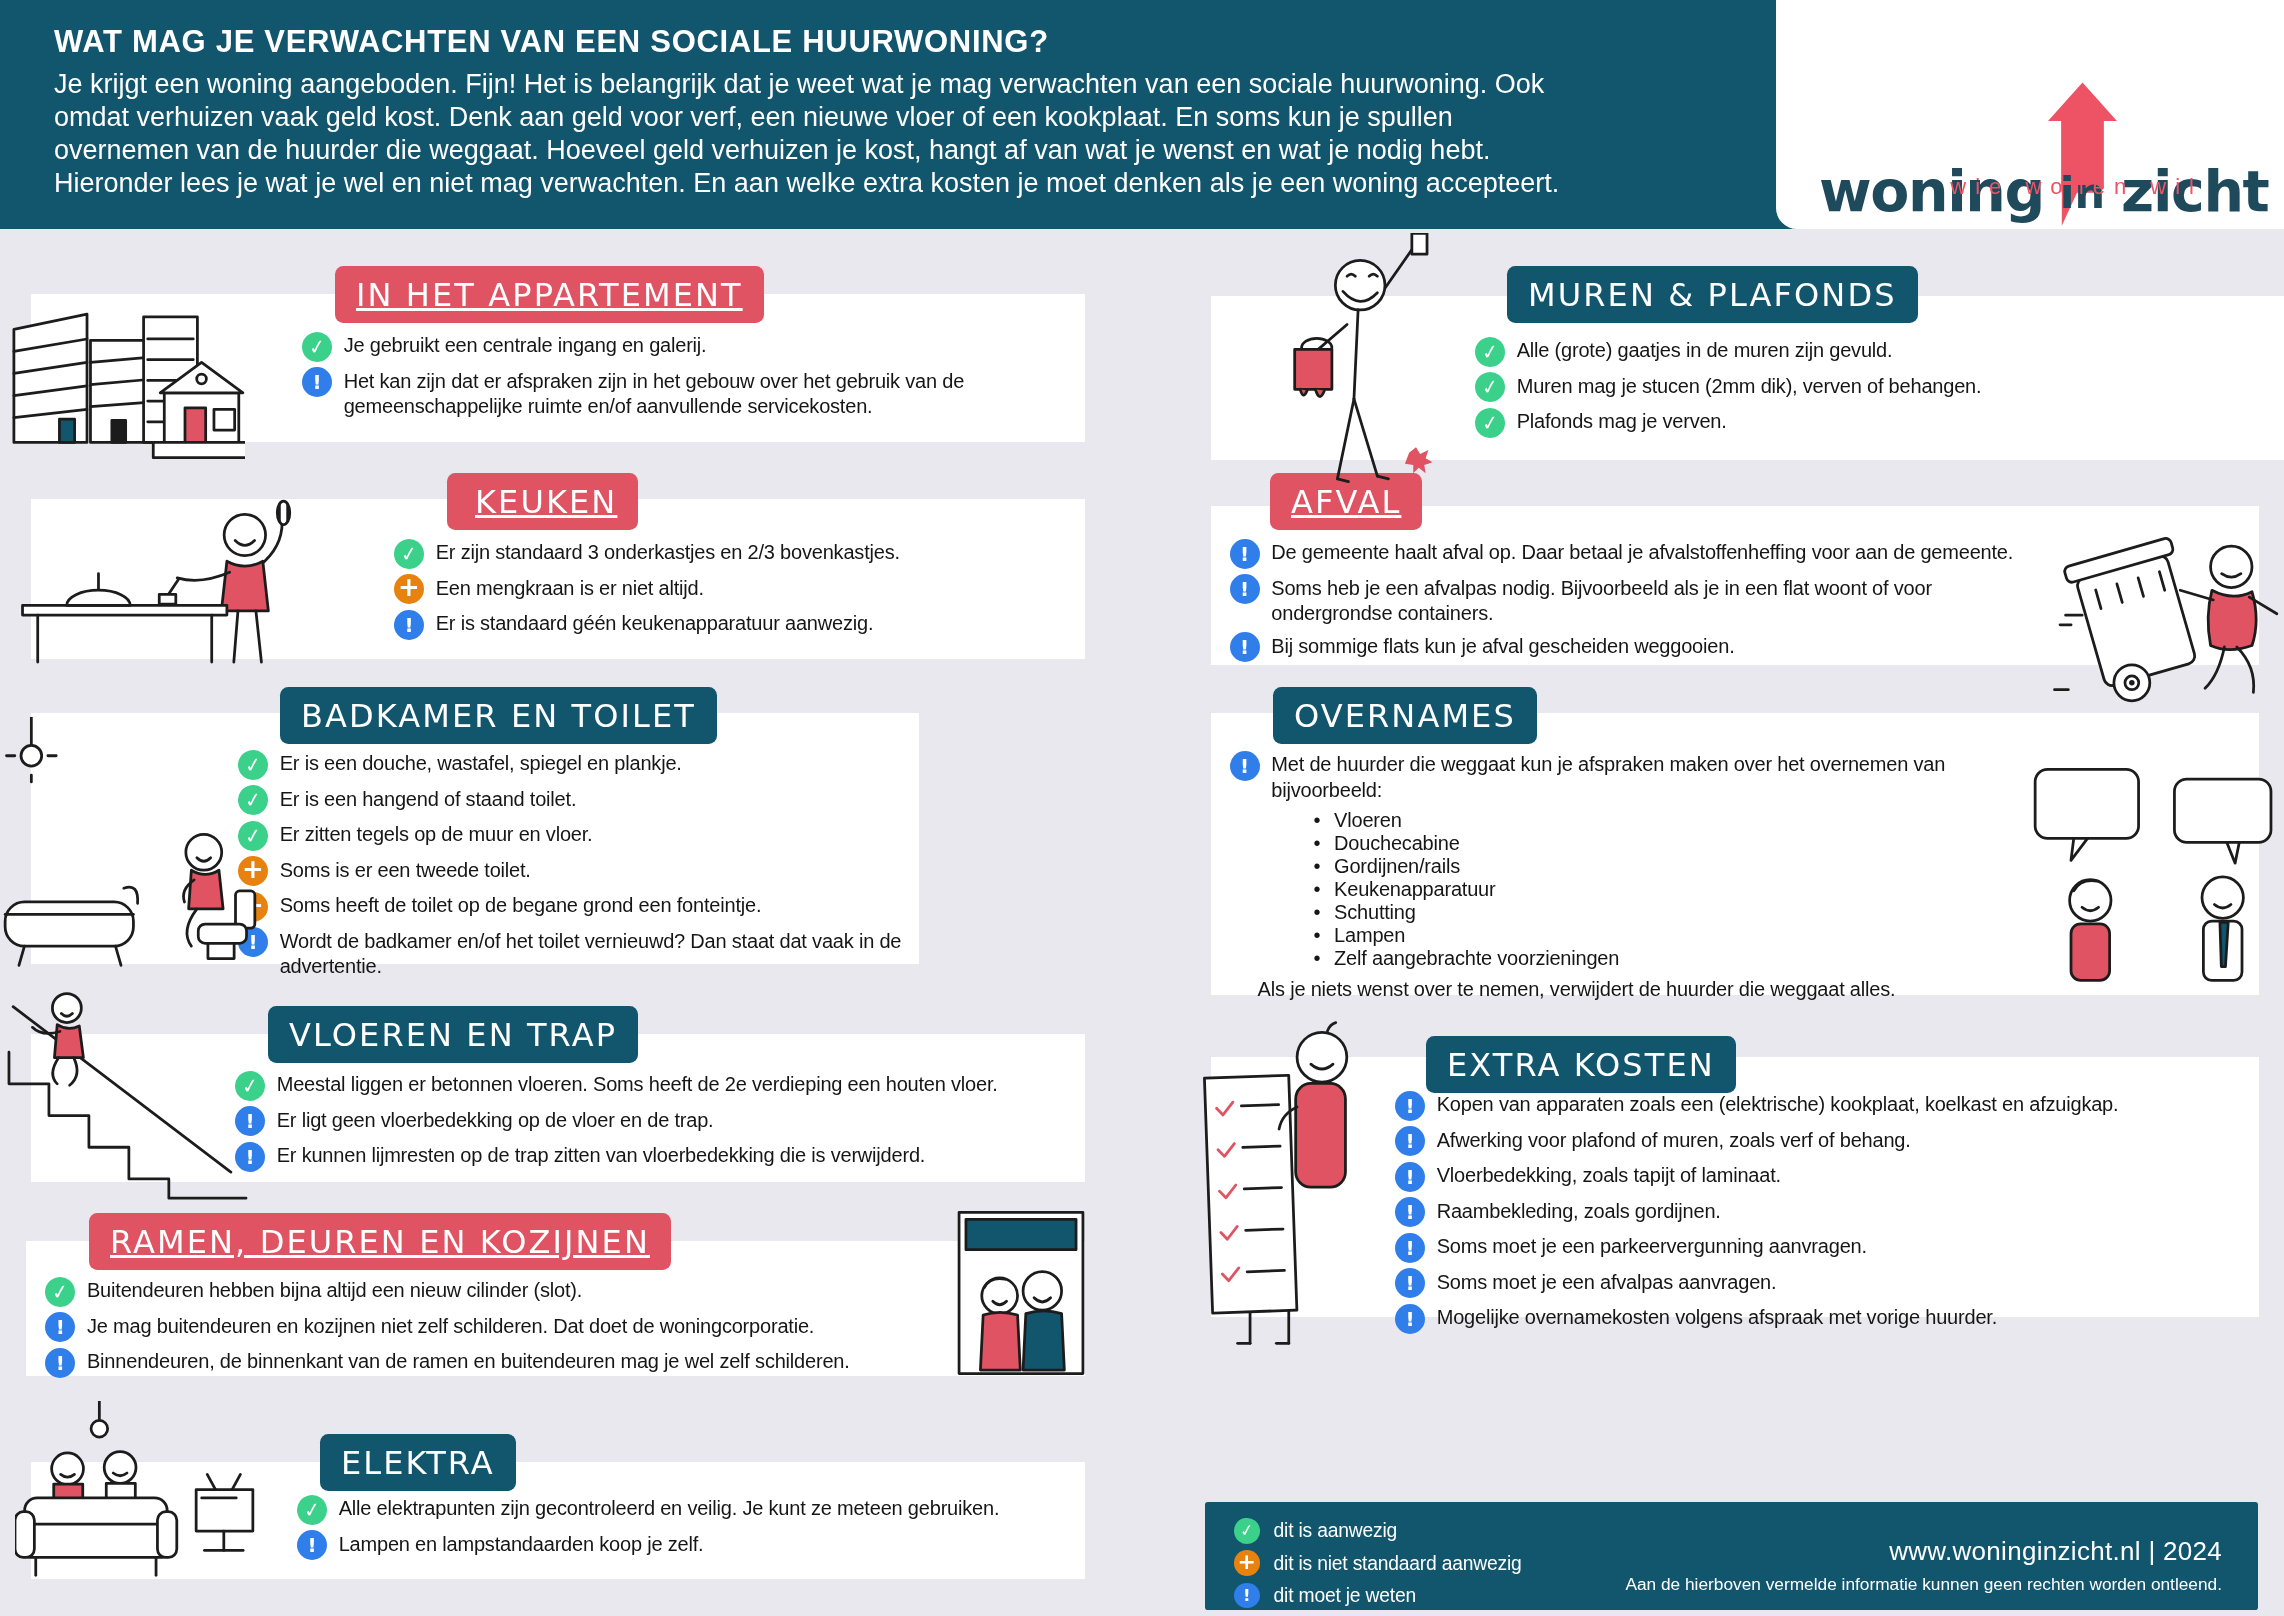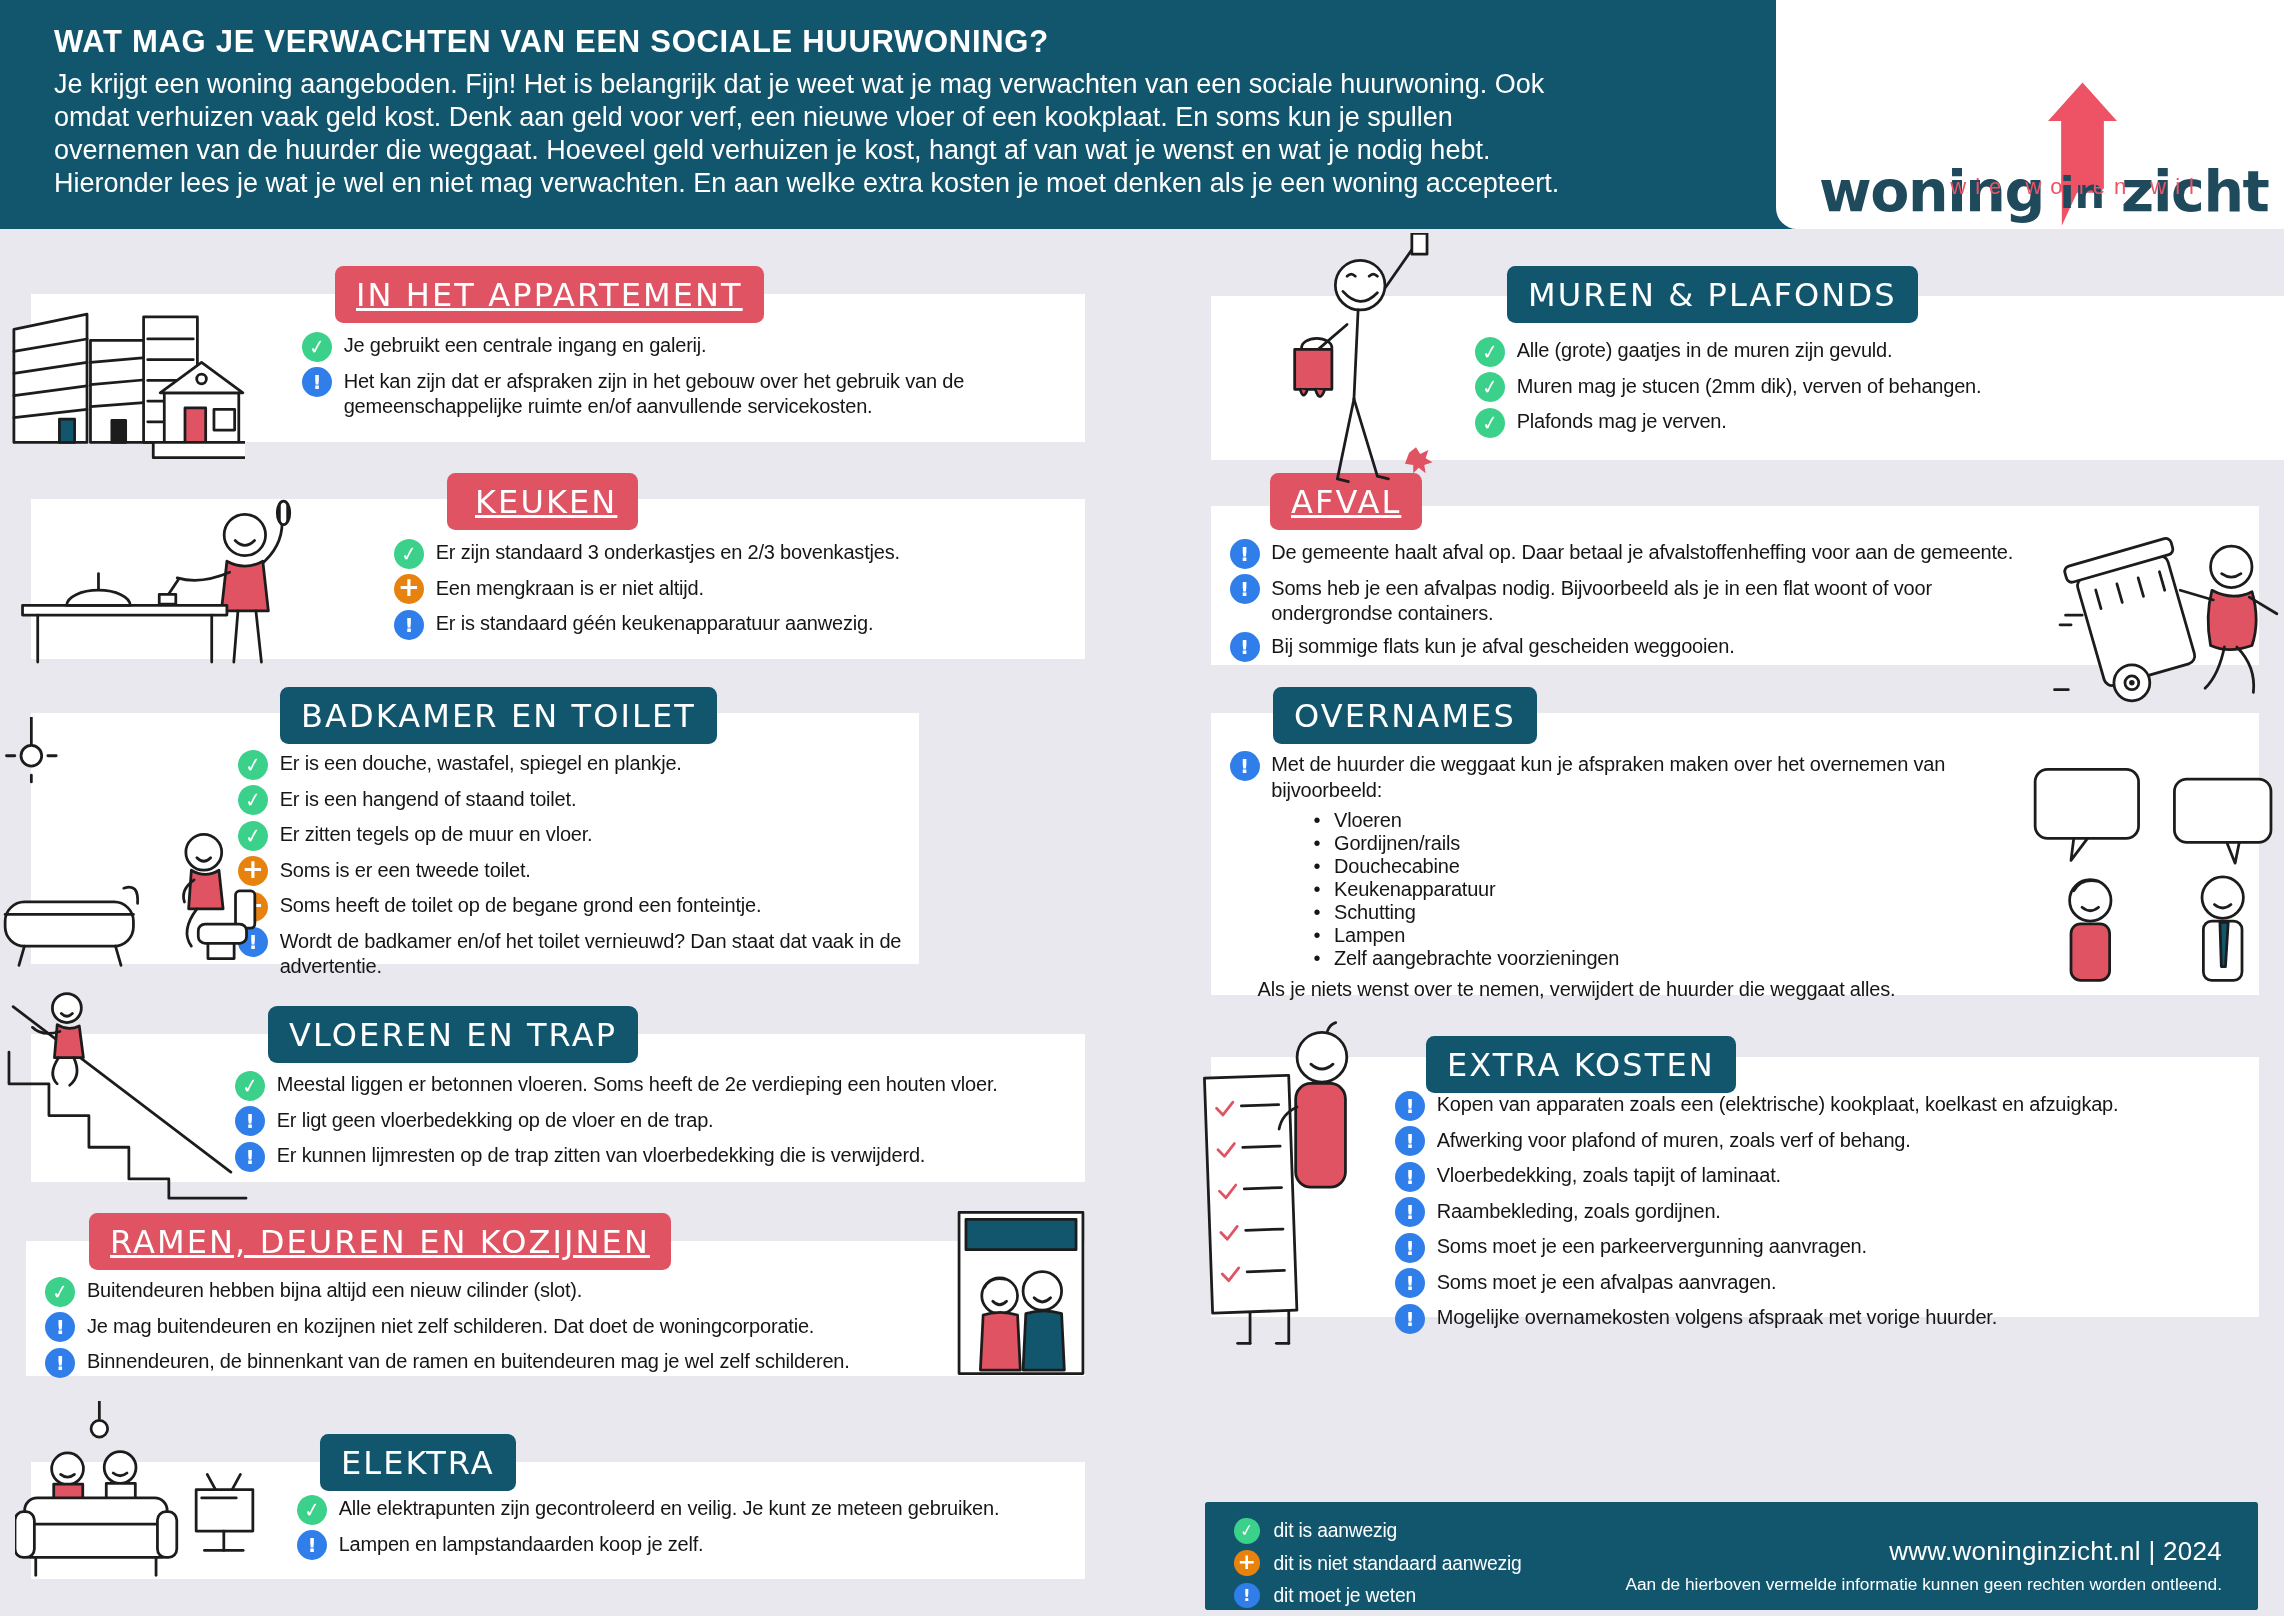--- a/index.html
+++ b/index.html
@@ -67,21 +67,21 @@
   #sec0 { left:31px;   top:294px;  width:1054px; height:148px; }
   #sec0 .badge { left:304px; top:-28px; }
   #sec0 .items { padding:37px 21px 0 271px; }
   #sec1 { left:31px;   top:499px;  width:1054px; height:160px; }
   #sec1 .badge { left:416px; top:-26px;padding-left:28px; }
   #sec1 .items { padding:39px 21px 0 363px; }
   #sec2 { left:31px;   top:713px; width:888px; height:251px; }
   #sec2 .badge { left:249px; top:-25.6px; }
   #sec2 .items { padding:36px 14px 0 207px; }
   #sec3 { left:31px;   top:1034px; width:1054px; height:148px; }
-  #sec3 .badge { left:237px; top:-28px;border-radius:9px; }
+  #sec3 .badge { left:237px; top:-28px; }
   #sec3 .items { padding:36px 4.1px 0 204px; }
   #sec4 { left:26px;   top:1241px; width:1059px; height:135px; }
   #sec4 .badge { left:63px; top:-28px; }
   #sec4 .items { padding:35px 138px 0 19.3px; }
   #sec5 { left:31px;   top:1462px; width:1054px; height:117px; }
   #sec5 .badge { left:289px; top:-28px; }
   #sec5 .items { padding:32px 4.1px 0 266px; }
   #sec6 { left:1211px; top:296px;  width:1156px; height:164px; }
   #sec6 .badge { left:296px; top:-30px; }
   #sec6 .items { padding:40px 21px 0 264px; }
@@ -329,22 +329,22 @@
     <div class="badge teal">
         <span>OVERNAMES</span>
       </div>
     <div class="items">
       <div class="item">
           <span class="dot info">!</span>
           <span class="txt">Met de huurder die weggaat kun je afspraken maken over het overnemen van bijvoorbeeld:</span>
         </div>
       <ul class="ov-list">
         <li>Vloeren</li>
+        <li>Douchecabine</li>
         <li>Gordijnen/rails</li>
-        <li>Douchecabine</li>
         <li>Keukenapparatuur</li>
         <li>Schutting</li>
         <li>Lampen</li>
         <li>Zelf aangebrachte voorzieningen</li>
       </ul>
       <div class="ov-note">Als je niets wenst over te nemen, verwijdert de huurder die weggaat alles.</div>
     </div>
   </section>
 
   <section class="card" id="sec9">

